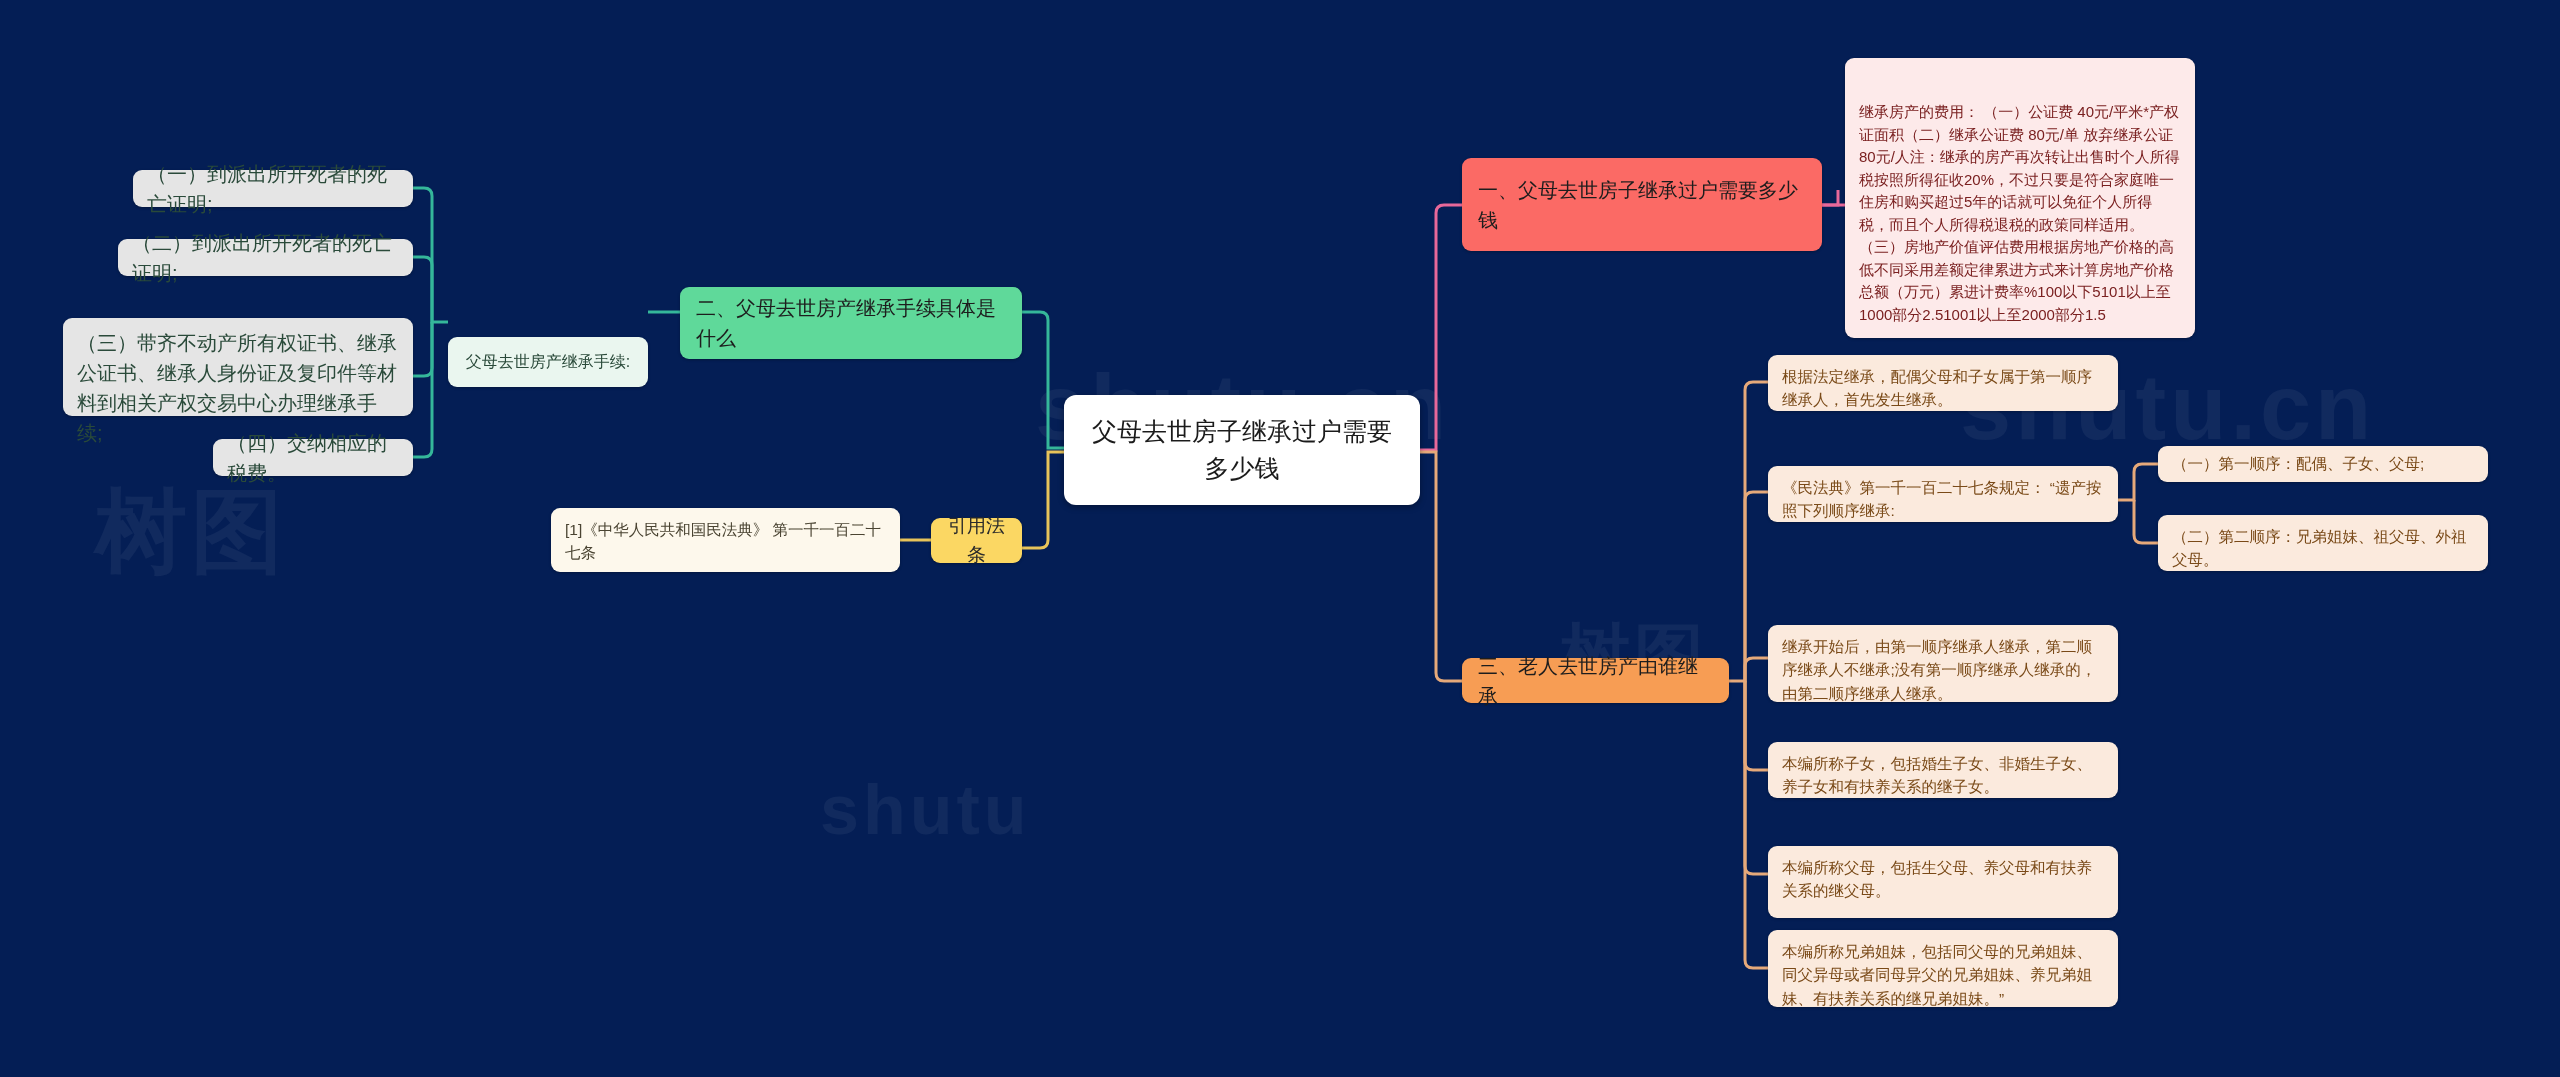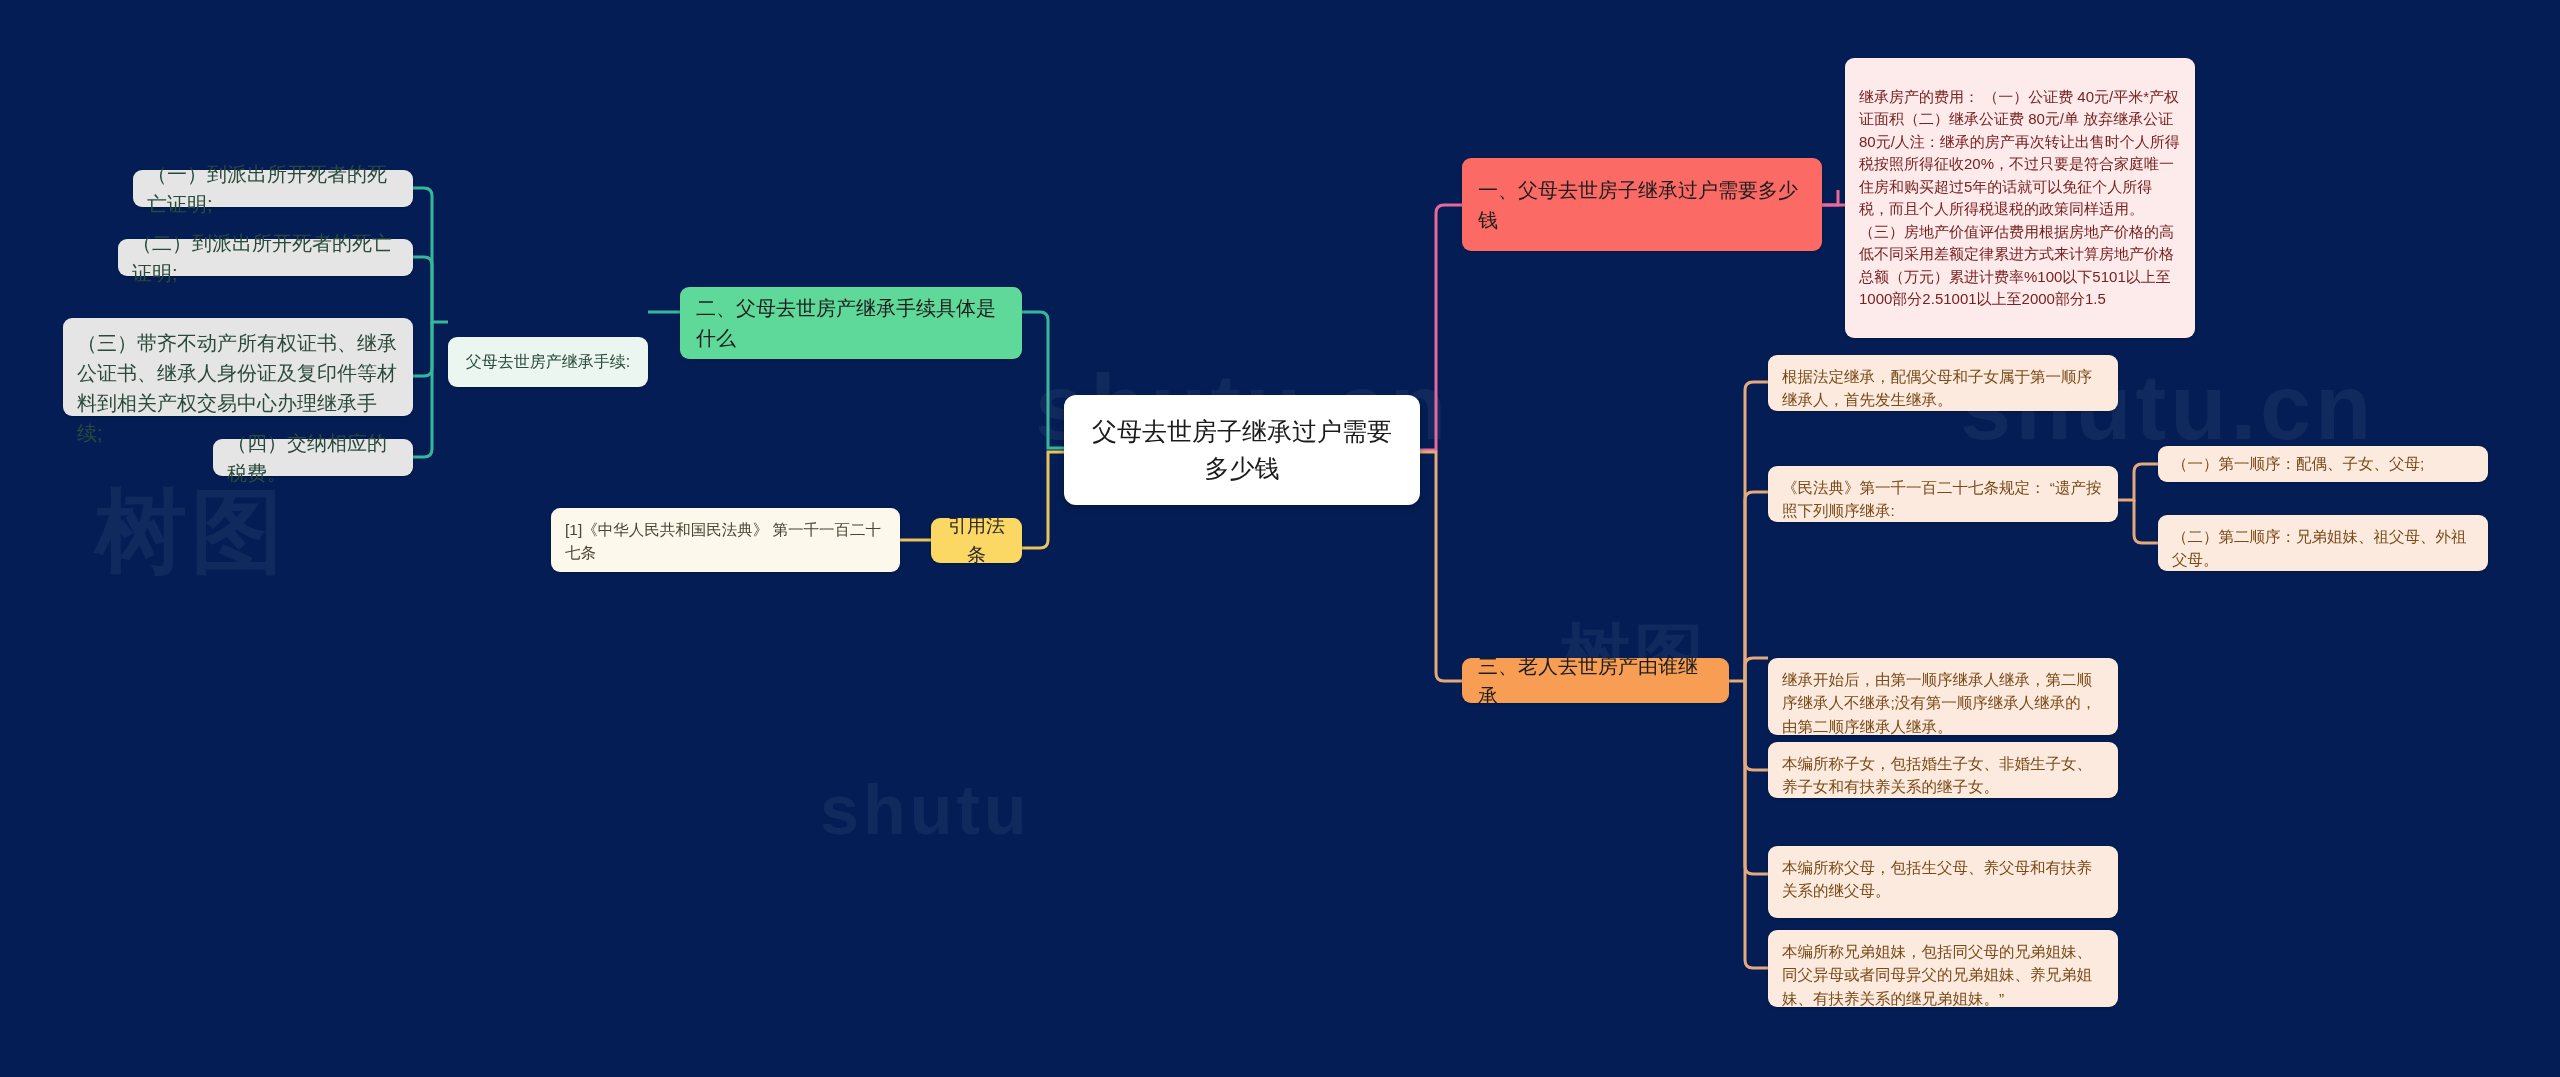--- a/index.html
+++ b/index.html
@@ -54,21 +54,21 @@
 
   
   .b-red{background:#fb6a65;color:#1d1d1d;font-size:20px;padding:12px 16px;}
   .b-green{background:#5fd99a;color:#1d1d1d;font-size:20px;padding:12px 16px;}
   .b-orange{background:#f79d54;color:#1d1d1d;font-size:20px;padding:12px 16px;}
   .b-yellow{background:#fbd763;color:#2a2a2a;font-size:19px;padding:10px 14px;
             justify-content:center;text-align:center;}
 
   
   .leaf-green{background:#e5e5e5;color:#2a4a3a;font-size:20px;padding:10px 14px;}
-  .leaf-pink{background:#fdeaea;color:#7a2020;font-size:15px;padding:12px 14px;align-items:center;}
+  .leaf-pink{background:#fdeaea;color:#7a2020;font-size:15px;padding:12px 14px;align-items:flex-end;}
   .leaf-cream{background:#fbeadd;color:#7a4a18;font-size:15.5px;padding:10px 14px;}
   .leaf-white{background:#fdf8ec;color:#4a4432;font-size:15.5px;padding:10px 14px;}
   .leaf-mint{background:#eaf6ef;color:#2a4a3a;font-size:16px;padding:9px 14px;
              justify-content:center;text-align:center;}
 </style>
 </head>
 <body>
 
 <div id="canvas">
 
@@ -168,21 +168,21 @@
   </div>
 
   <div class="node leaf-cream" style="left:2158px;top:446px;width:330px;height:36px;">
     <span class="txt">（一）第一顺序：配偶、子女、父母;</span>
   </div>
 
   <div class="node leaf-cream" style="left:2158px;top:515px;width:330px;height:56px;align-items:flex-start;">
     <span class="txt">（二）第二顺序：兄弟姐妹、祖父母、外祖父母。</span>
   </div>
 
-  <div class="node leaf-cream" style="left:1768px;top:625px;width:350px;height:77px;align-items:flex-start;margin-top:33px;">
+  <div class="node leaf-cream" style="left:1768px;top:625px;width:350px;height:77px;align-items:flex-start;">
     <span class="txt">继承开始后，由第一顺序继承人继承，第二顺序继承人不继承;没有第一顺序继承人继承的，由第二顺序继承人继承。</span>
   </div>
 
   <div class="node leaf-cream" style="left:1768px;top:742px;width:350px;height:56px;align-items:flex-start;">
     <span class="txt">本编所称子女，包括婚生子女、非婚生子女、养子女和有扶养关系的继子女。</span>
   </div>
 
   <div class="node leaf-cream" style="left:1768px;top:846px;width:350px;height:72px;align-items:flex-start;">
     <span class="txt">本编所称父母，包括生父母、养父母和有扶养关系的继父母。</span>
   </div>

